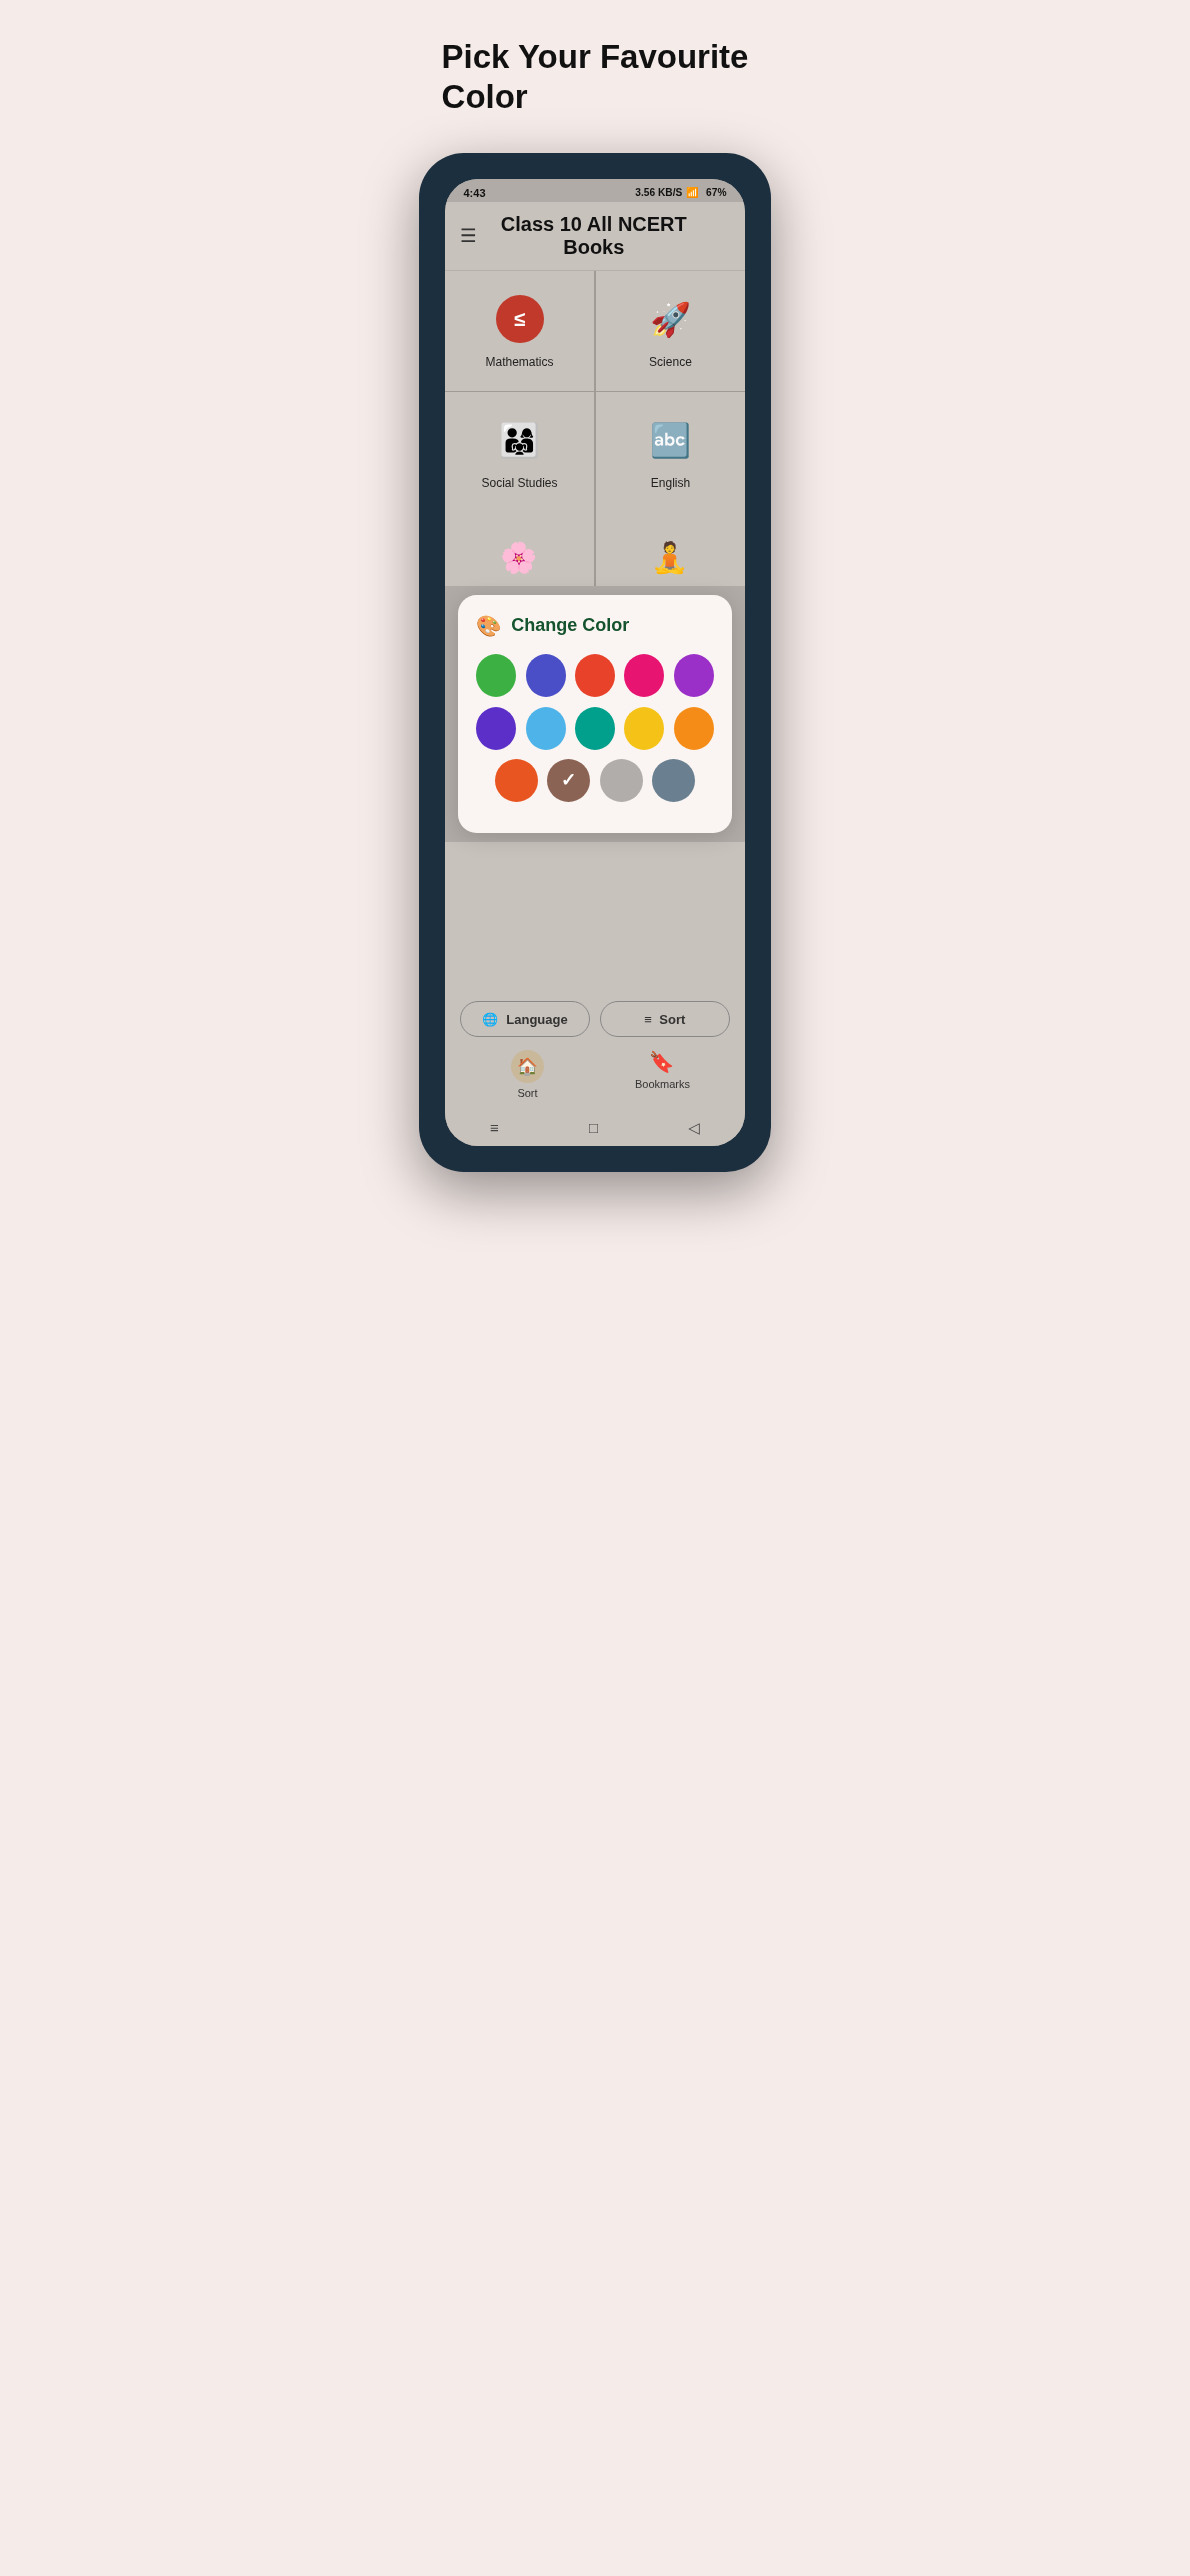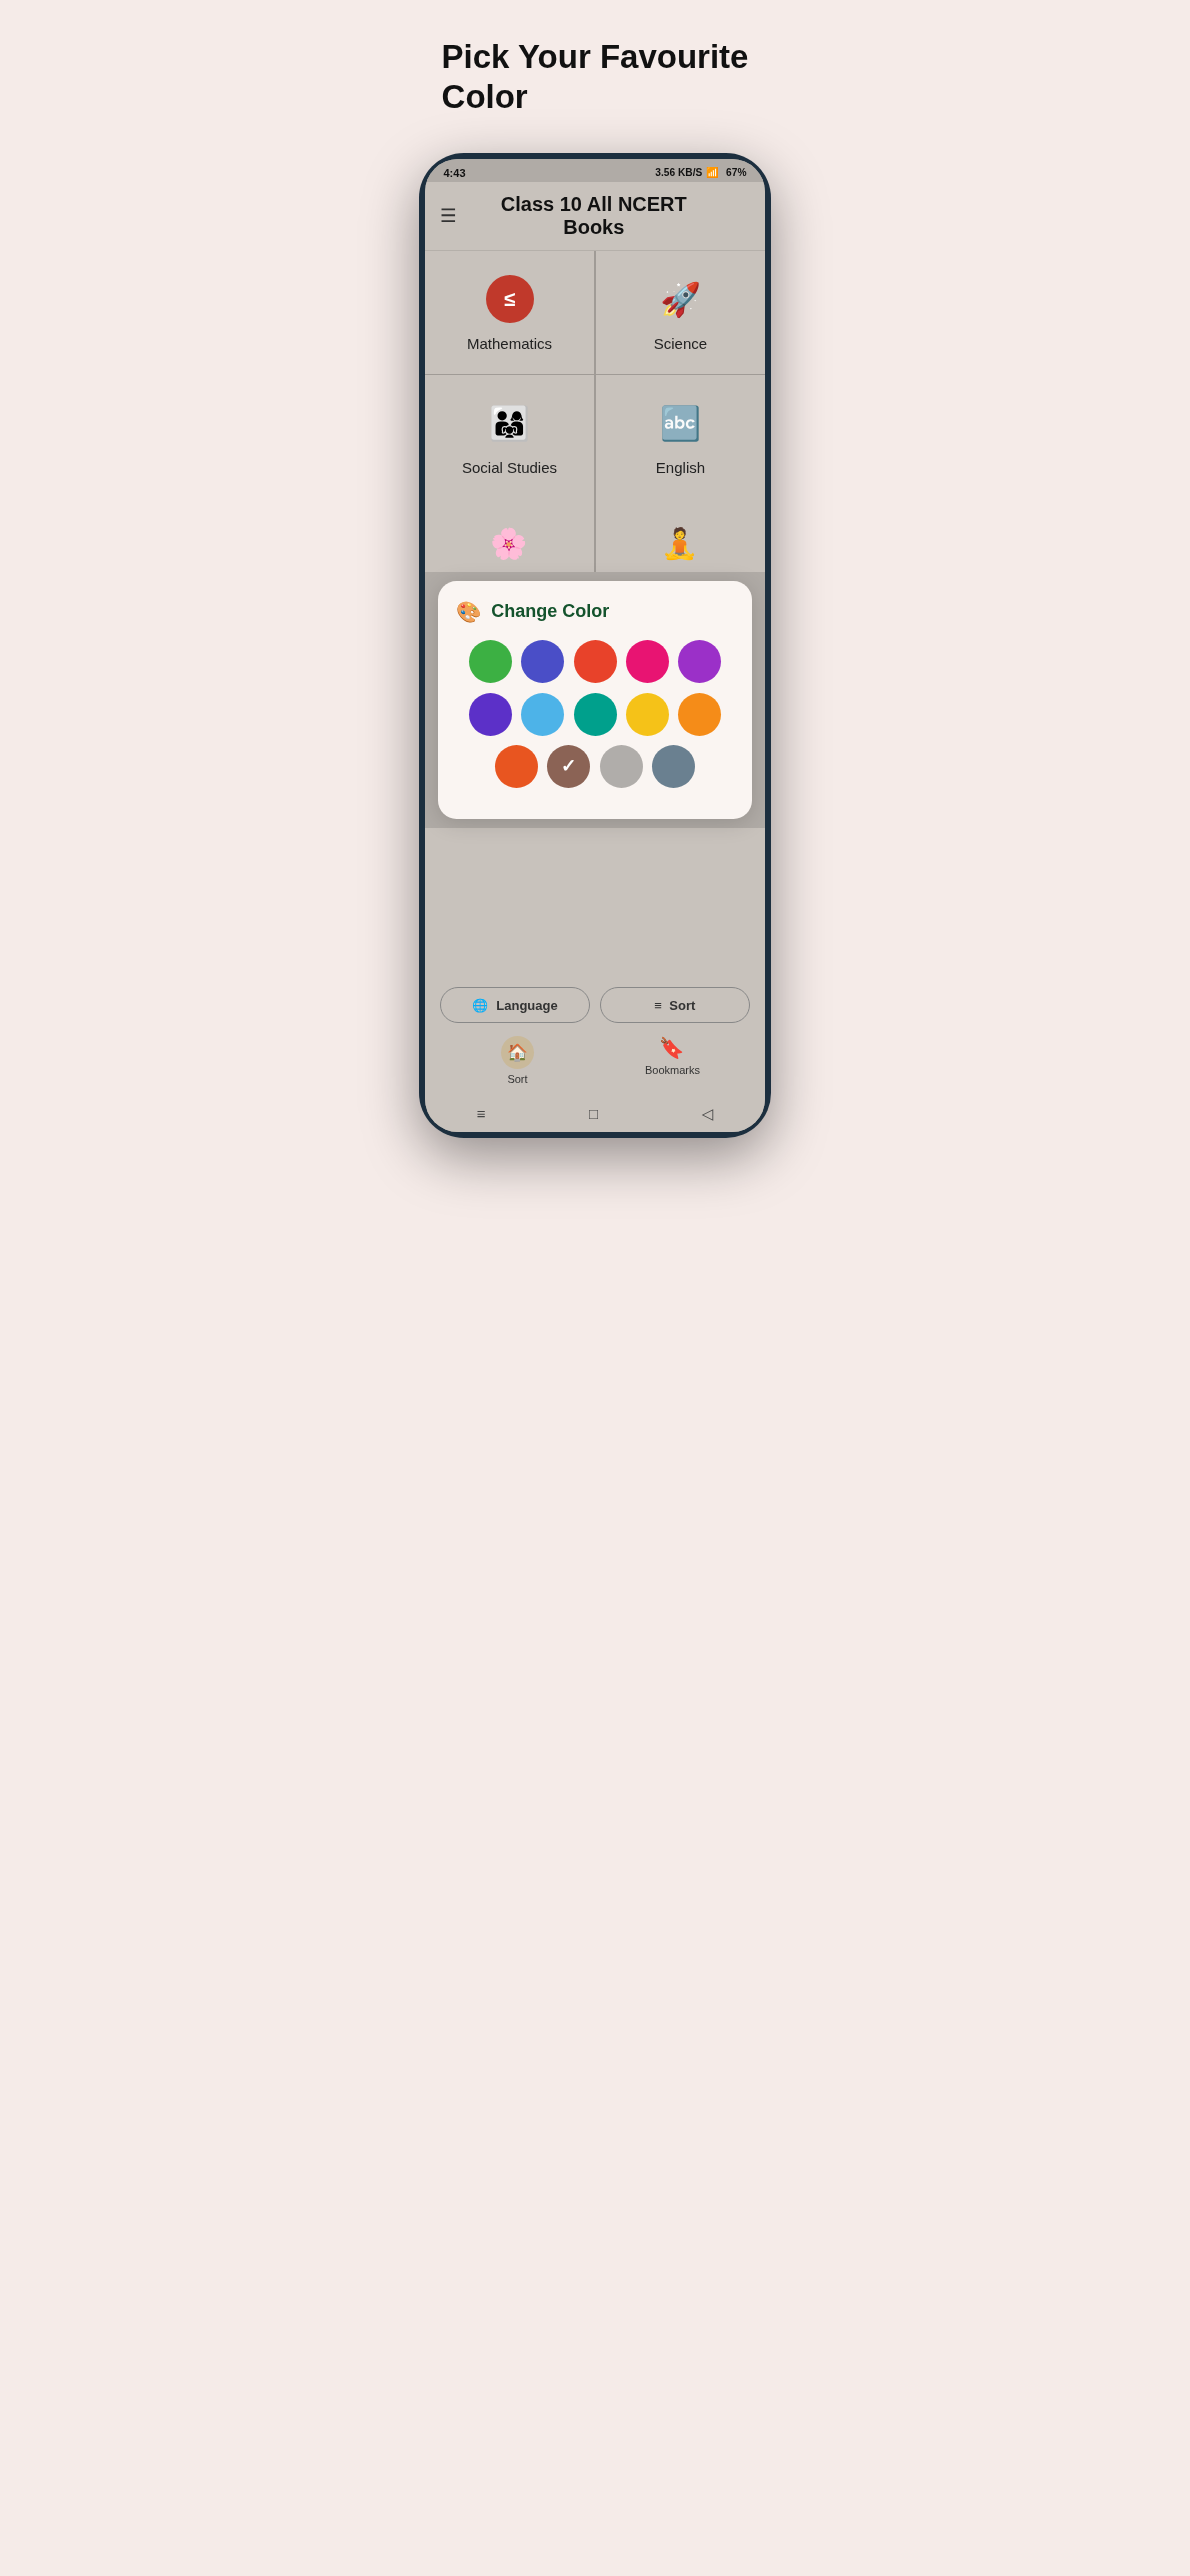--- a/index.html
+++ b/index.html
@@ -16,21 +16,21 @@
       font-size: 33px;
       font-weight: 900;
       color: #111;
       margin-bottom: 37px;
       line-height: 1.2;
     }
     .phone-outer {
       width: 352px;
       background: #1c2f3f;
       border-radius: 45px;
-      padding: 6px;
+      padding: 26px;
       box-shadow: 0 18.5px 56px rgba(0,0,0,0.4);
       position: relative;
     }
     .phone-inner {
       background: #b0aba6;
       border-radius: 33px;
       overflow: hidden;
       position: relative;
     }
     
@@ -90,21 +90,21 @@
     }
     .subject-icon {
       width: 52px;
       height: 52px;
       display: flex;
       align-items: center;
       justify-content: center;
       font-size: 37px;
     }
     .subject-label {
-      font-size: 15px;
+      font-size: 12px;
       color: #222;
       font-weight: 500;
       text-align: center;
     }
     
     .math-icon-circle {
       width: 48px;
       height: 48px;
       background: #c0392b;
       border-radius: 50%;

